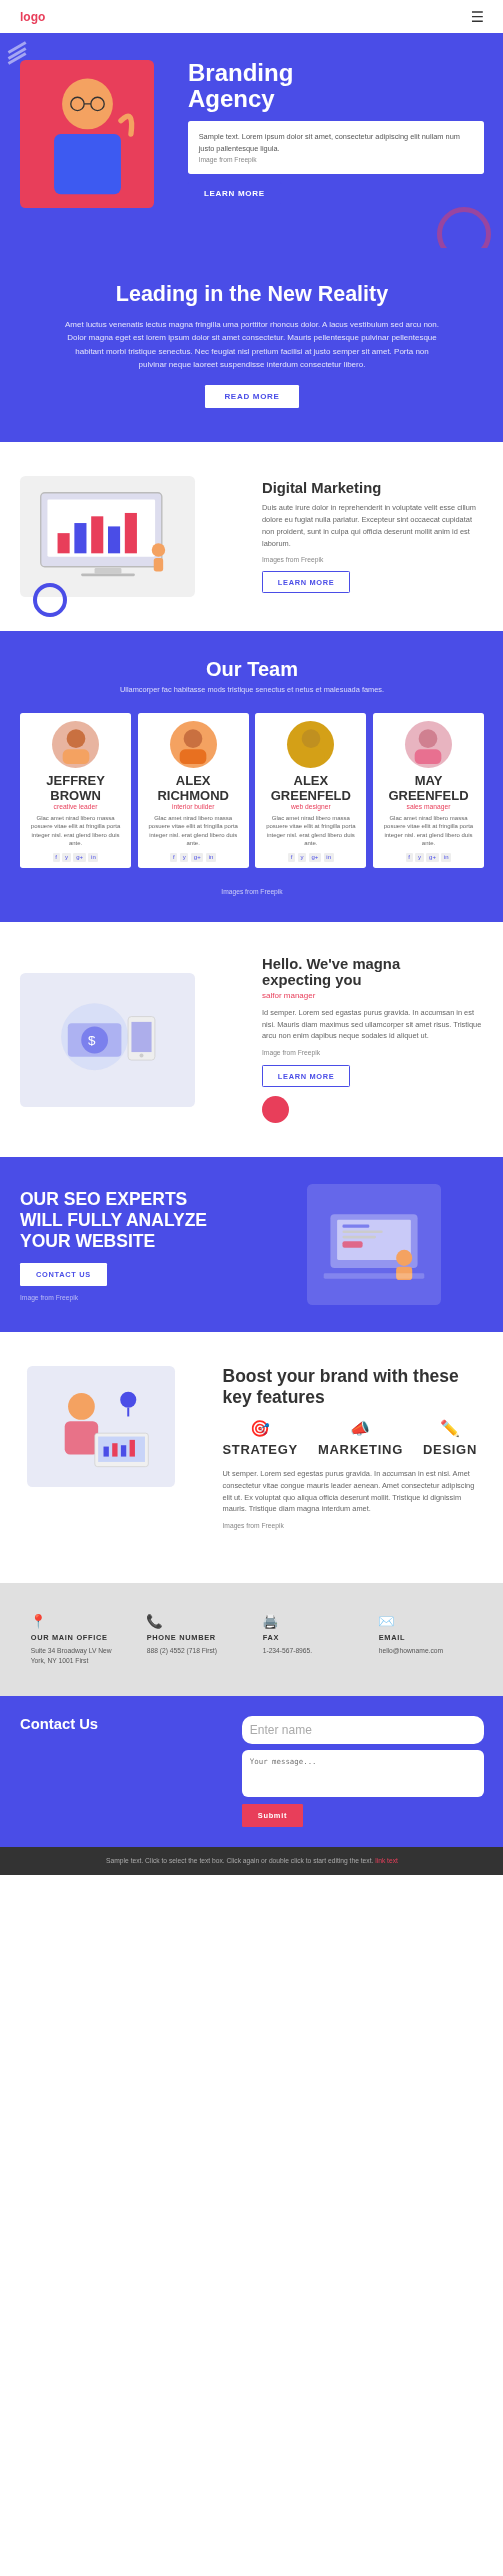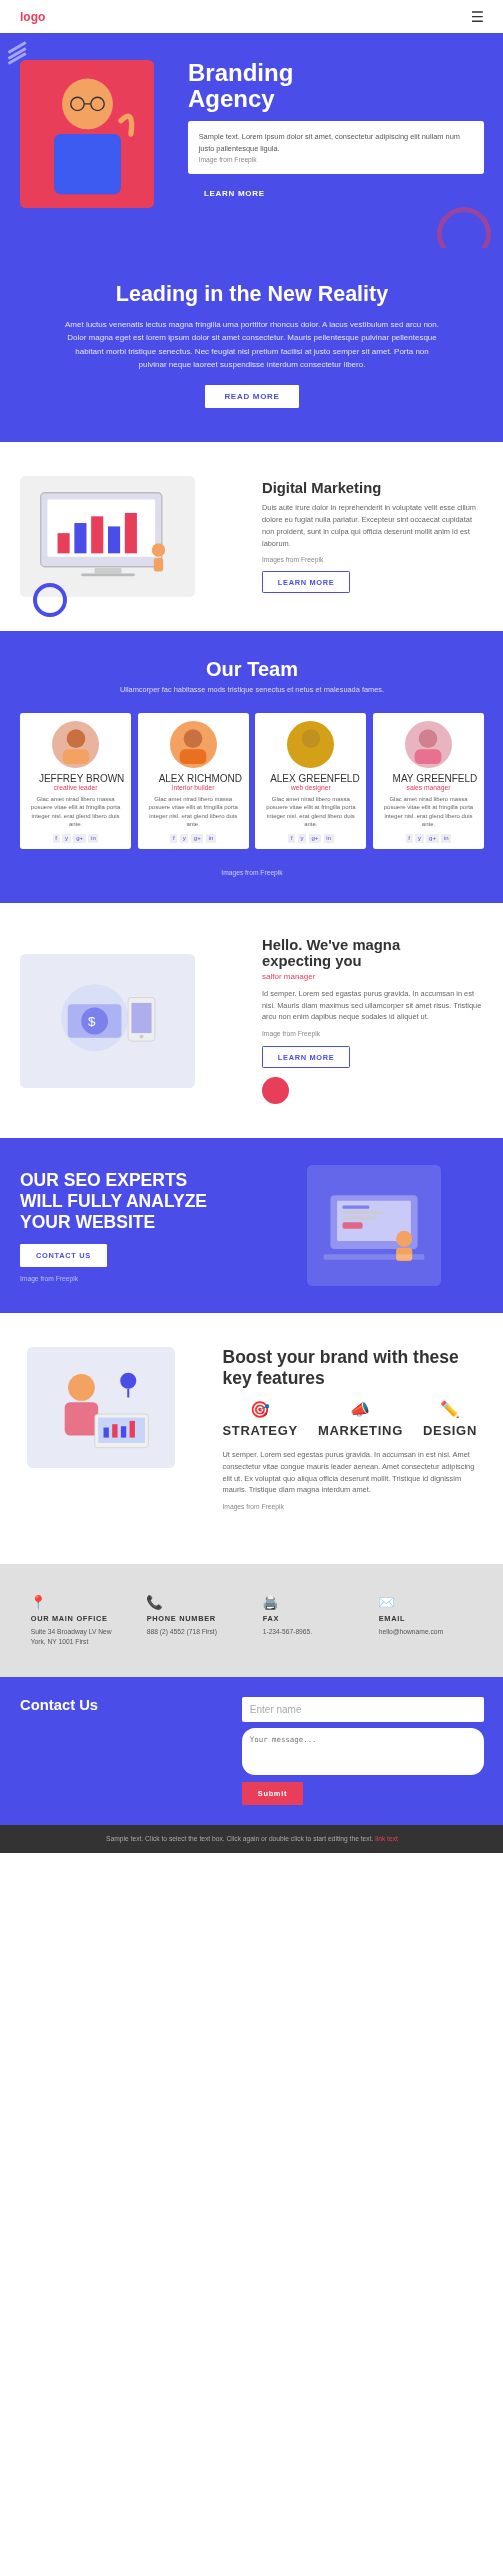--- a/index.html
+++ b/index.html
@@ -48,21 +48,21 @@
     .team-header { text-align: center; color: #fff; margin-bottom: 5.4px; }
     .team-header h2 { font-size: 20px; font-weight: 900; }
     .team-header p { font-size: 7.4px; color: rgba(255,255,255,0.8); margin-top: 4px; }
     .team-cards { display: flex; gap: 6.7px; padding: 13.4px 6.7px; }
     .team-card { background: #fff; border-radius: 2.7px; flex: 1; padding: 8px 6.7px 6.7px; }
     .team-avatar { width: 47px; height: 47px; border-radius: 50%; margin: 0 auto 5.4px; display: block; font-size: 20px; display: flex; align-items: center; justify-content: center; }
     .team-avatar-1 { background: #e8b4a0; }
     .team-avatar-2 { background: #f4a261; }
     .team-avatar-3 { background: #e8b4c0; }
     .team-avatar-4 { background: #d4a017; }
-    .team-card-name { font-size: 10px; font-weight: normal; text-align: right; color: #333; text-transform: uppercase; }
+    .team-card-name { font-size: 13px; font-weight: bold; text-align: center; color: #333; text-transform: uppercase; }
     .team-card-role { font-size: 6.7px; color: #e83e5a; text-align: center; margin-bottom: 4px; }
     .team-card-text { font-size: 6px; color: #666; line-height: 1.4; text-align: center; margin-bottom: 5.4px; }
     .team-social { display: flex; gap: 2.7px; justify-content: center; }
     .team-social span { font-size: 6px; color: #4a4de7; background: #eee; padding: 1.3px 2.7px; border-radius: 1.3px; cursor: pointer; }
     .team-from { text-align: center; color: rgba(255,255,255,0.7); font-size: 6.7px; margin-top: 6.7px; }
 
     
     .hello { background: #fff; padding: 34px 20px; display: flex; align-items: center; gap: 20px; }
     .hello-visual { flex: 1; }
     .hello-img-box { width: 175px; height: 134px; background: #e8eaf6; border-radius: 5.4px; display: flex; align-items: center; justify-content: center; font-size: 40px; position: relative; }
@@ -100,23 +100,23 @@
     .contact-outer { background: #e0e0e0; }
     .contact-info { display: flex; padding: 20px; gap: 0; background: #e0e0e0; }
     .contact-box { flex: 1; padding: 10.7px; }
     .contact-box-title { font-size: 7.4px; font-weight: bold; color: #333; text-transform: uppercase; letter-spacing: 0.7px; margin-bottom: 4px; }
     .contact-box-text { font-size: 6.7px; color: #555; line-height: 1.5; }
     .contact-icon { font-size: 13.4px; margin-bottom: 4px; }
     .contact-form-section { background: #4a4de7; padding: 20px; display: flex; gap: 20px; }
     .contact-form-side { flex: 1; }
     .contact-form-side h3 { font-size: 14.8px; font-weight: 900; color: #fff; margin-bottom: 10.7px; }
     .contact-form { flex: 1.2; }
-    .form-input { display: block; width: 100%; padding: 6.7px 8px; margin-bottom: 6.7px; border: none; border-radius: 2px; font-size: 10px; color: #666; background: #fff; }
+    .form-input { display: block; width: 100%; padding: 6.7px 8px; margin-bottom: 6.7px; border: none; border-radius: 10px; font-size: 12px; color: #666; background: #fff; }
     .form-input::placeholder { color: #aaa; }
-    .form-textarea { display: block; width: 100%; padding: 6.7px 8px; margin-bottom: 6.7px; border: none; border-radius: 13px; font-size: 7.4px; color: #666; background: #fff; height: 47px; resize: none; }
+    .form-textarea { display: block; width: 100%; padding: 6.7px 8px; margin-bottom: 6.7px; border: none; border-radius: 6px; font-size: 7.4px; color: #666; background: #fff; height: 47px; resize: none; }
     .btn-submit { background: #e83e5a; color: #fff; border: none; padding: 6.7px 16px; font-size: 7.4px; font-weight: bold; letter-spacing: 0.7px; cursor: pointer; border-radius: 1.3px; }
 
     
     .footer { background: #333; padding: 10.7px 20px; text-align: center; }
     .footer p { font-size: 6.7px; color: #aaa; }
     .footer a { color: #e83e5a; text-decoration: none; }
   </style>
 </head>
 <body>
 

